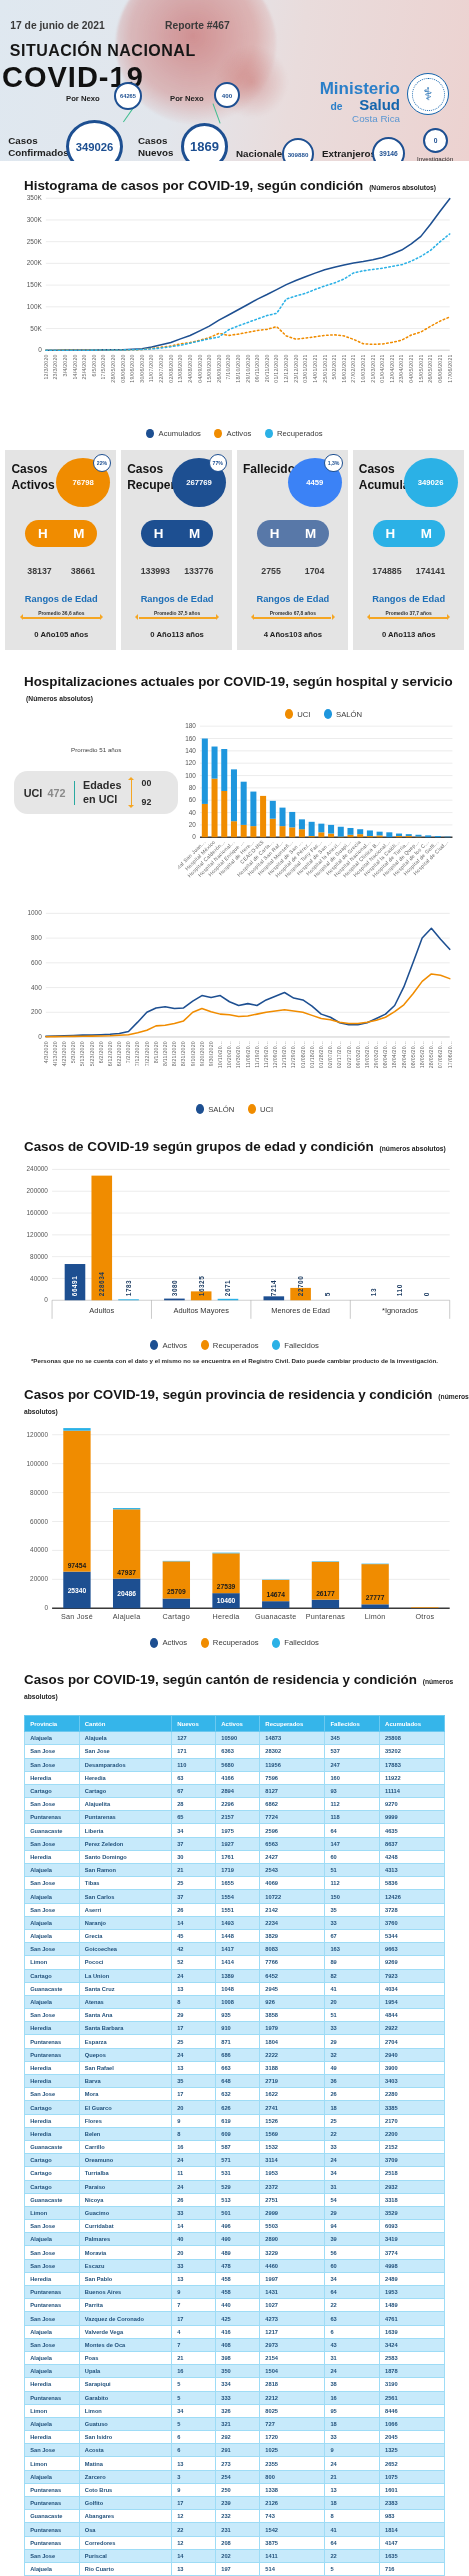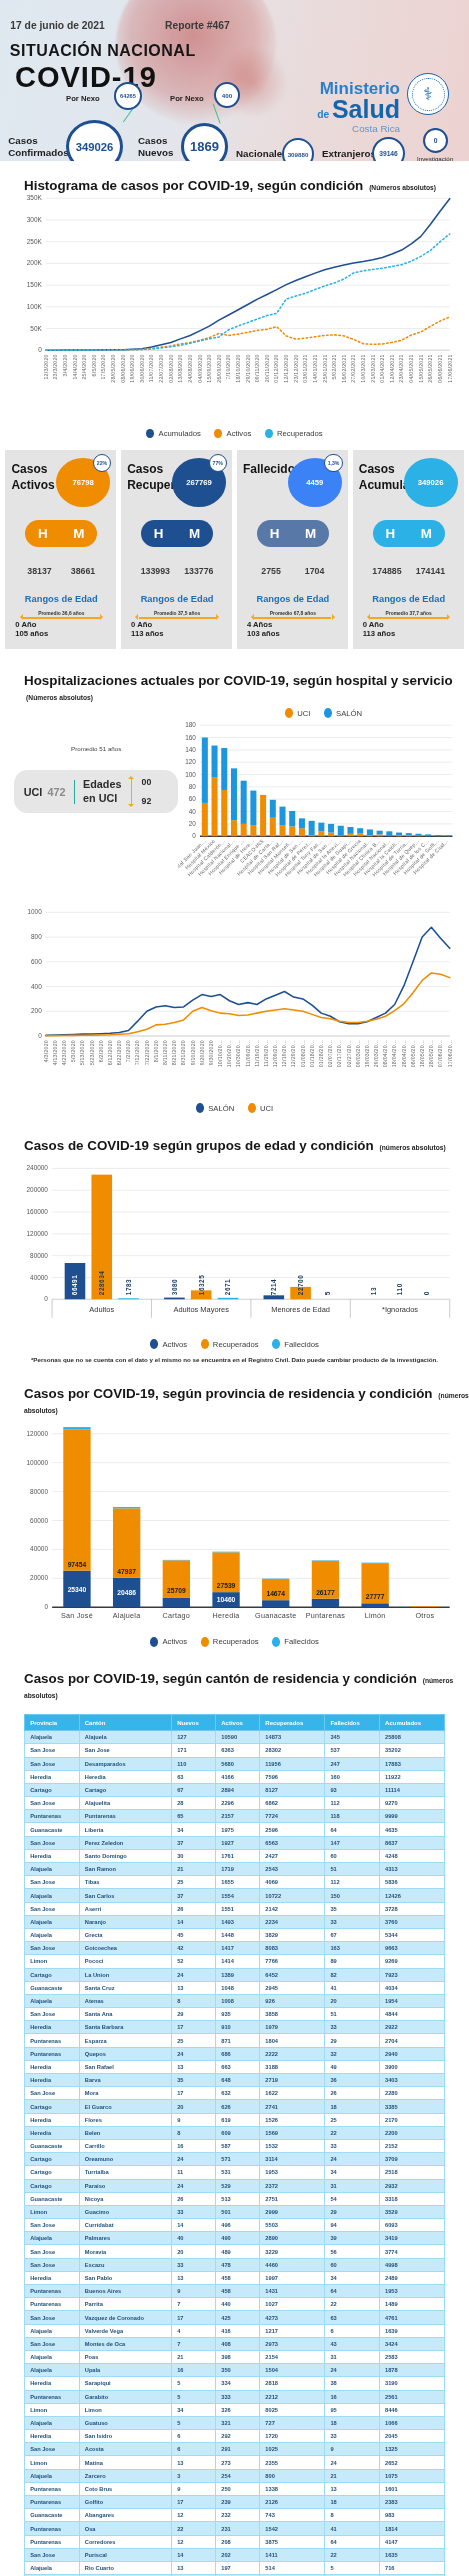--- a/index.html
+++ b/index.html
@@ -8,25 +8,25 @@
 
   
   .hero { position:relative; height:161px; background:linear-gradient(100deg,#dfe8f0 0%,#e2e6ec 38%,#e9dcdc 62%,#ecd2d0 100%); overflow:hidden; }
   .virus { position:absolute; left:116px; top:-36px; width:160px; height:160px; border-radius:50%;
     background:radial-gradient(circle at 48% 45%, rgba(190,60,58,.50), rgba(205,110,105,.38) 52%, rgba(230,200,198,0) 74%); filter:blur(1px); }
   .virus2 { position:absolute; left:216px; top:46px; width:72px; height:72px; border-radius:50%;
     background:radial-gradient(circle, rgba(190,70,65,.35), rgba(230,200,198,0) 70%); filter:blur(1.5px); }
   .hero-date { position:absolute; left:10.3px; top:19.6px; font-size:10.3px; font-weight:bold; color:#3a3a3a; }
   .hero-report { position:absolute; left:133px; top:19.6px; font-size:10.3px; font-weight:bold; color:#3a3a3a;padding-left:32px; }
   .hero-t1 { position:absolute; left:9.8px; top:42px; font-size:16px; font-weight:bold; letter-spacing:0.5px; color:#161616; }
-  .hero-t2 { position:absolute; left:15px; top:61px; font-size:29px; font-weight:bold; letter-spacing:1px; color:#111; }
+  .hero-t2 { position:absolute; left:2px; top:61px; font-size:29px; font-weight:bold; letter-spacing:1px; color:#111; }
   .ministry { position:absolute; left:282px; top:62px; text-align:right; width:118px; line-height:1.0; }
   .ministry .m1 { font-size:17px; color:#2a7fc9; font-weight:bold;margin-top:18px; }
   .ministry .m2s { font-size:10.3px; color:#2a7fc9; font-weight:bold; margin-right:2.6px; }
-  .ministry .m2b { font-size:25px; color:#1565ad; font-weight:bold; }
+  .ministry .m2b { font-size:15px; color:#1565ad; font-weight:bold;margin-left:14px; }
   .ministry .m3 { font-size:9.8px; color:#5a96d2; margin-top:2.1px; }
   .seal { position:absolute; left:407px; top:73px; width:42px; height:42px; border:1.5px solid #1565ad; border-radius:50%;
     background:#fff; display:flex; align-items:center; justify-content:center; }
   .seal-inner { width:33px; height:33px; border:0.5px dotted #1565ad; border-radius:50%; display:flex; align-items:center; justify-content:center;
     color:#1565ad; font-size:17.5px; }
   .circ { position:absolute; border-radius:50%; background:#fff; display:flex; align-items:center; justify-content:center;
     color:#1d4f91; font-weight:bold; }
   .nexo-label { position:absolute; font-size:7.7px; font-weight:bold; color:#222; }
   .stat-label { position:absolute; font-size:9.8px; font-weight:bold; color:#1d1d1d; line-height:1.25; }
   .conn { position:absolute; width:1px; background:#3dbd8e; }
@@ -54,22 +54,22 @@
   .card .hm { margin:9.3px auto 0; width:72px; height:27px; border-radius:13.4px; color:#fff;
     display:flex; align-items:center; justify-content:space-around; font-size:13.4px; font-weight:bold; }
   .card .hm-nums { margin:19px auto 0; width:87px; display:flex; justify-content:space-around;
     font-size:8.8px; font-weight:bold; color:#3c3c3c; }
   .card .rangos { margin-top:17.5px; text-align:center; font-size:9.3px; font-weight:bold; color:#1d6fb8; }
   .card .prom { margin:7.2px auto 0; width:77px; text-align:center; font-size:4.9px; font-weight:bold; color:#333; }
   .card .arrow { margin:1.5px auto 0; width:77px; height:1.5px; background:#f5a623; position:relative; }
   .card .arrow::before, .card .arrow::after { content:""; position:absolute; top:-3.1px; border:3.9px solid transparent; }
   .card .arrow::before { left:-6.2px; border-right-color:#f5a623; }
   .card .arrow::after { right:-6.2px; border-left-color:#f5a623; }
-  .card .minmax { margin:1px auto 0; width:92px; display:flex; justify-content:center;
-    font-size:7.7px; font-weight:bold; color:#1d1d1d;flex-direction:column; }
+  .card .minmax { margin:11px auto 0; width:92px; display:flex; justify-content:center;
+    font-size:7.7px; font-weight:bold; color:#1d1d1d; }
 
   
   .hosp-flex { display:flex; margin-top:5.2px; }
   .hosp-left { width:178px; padding:31px 0 0 14.4px; }
   .pill { background:#e6e6e6; border-radius:13.4px; padding:7.2px 9.3px; display:flex; align-items:center; gap:5.2px; }
   .pill .big { font-size:10.8px; font-weight:bold; color:#2b2b2b; }
   .pill .num { font-size:10.8px; font-weight:bold; color:#8a8a8a; }
   .pill .tdiv { width:1px; height:24px; background:#2aa9a0; margin:0 3.1px; }
   .pill .small { font-size:5.7px; font-weight:bold; color:#555; }
   .pill-note { text-align:center; font-size:6.2px; color:#444; margin:5.2px 0 18.5px; }

